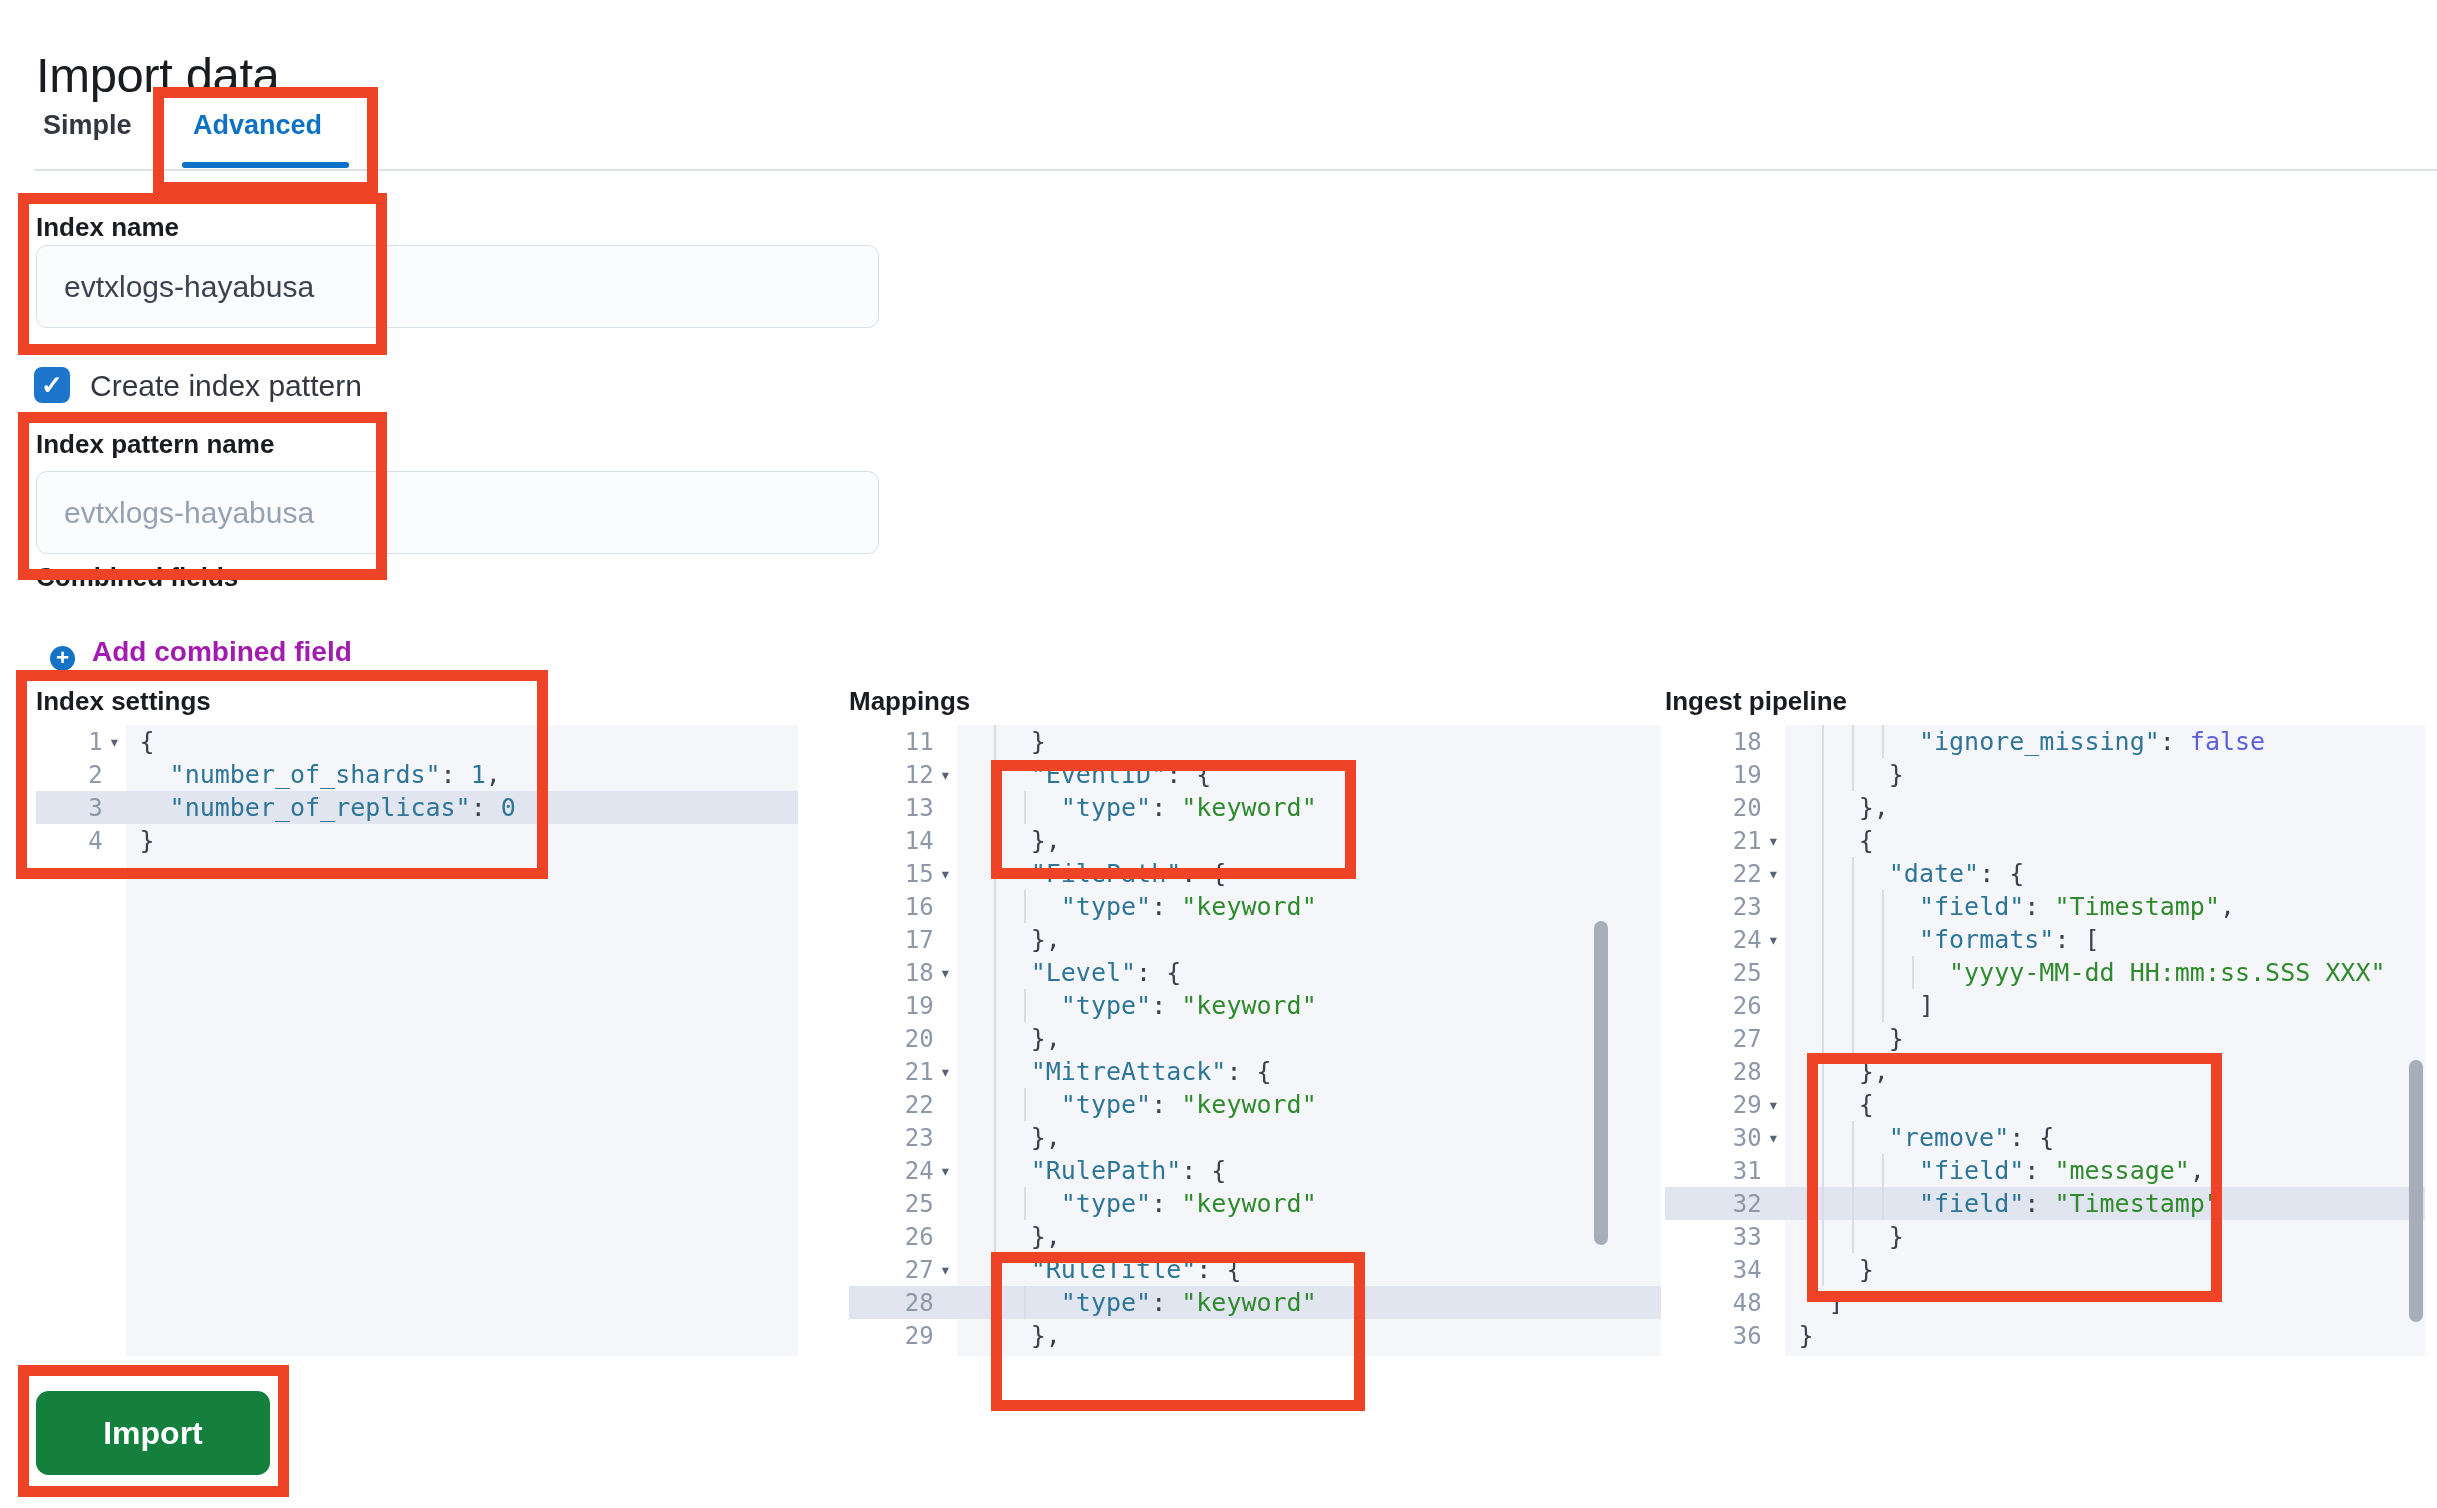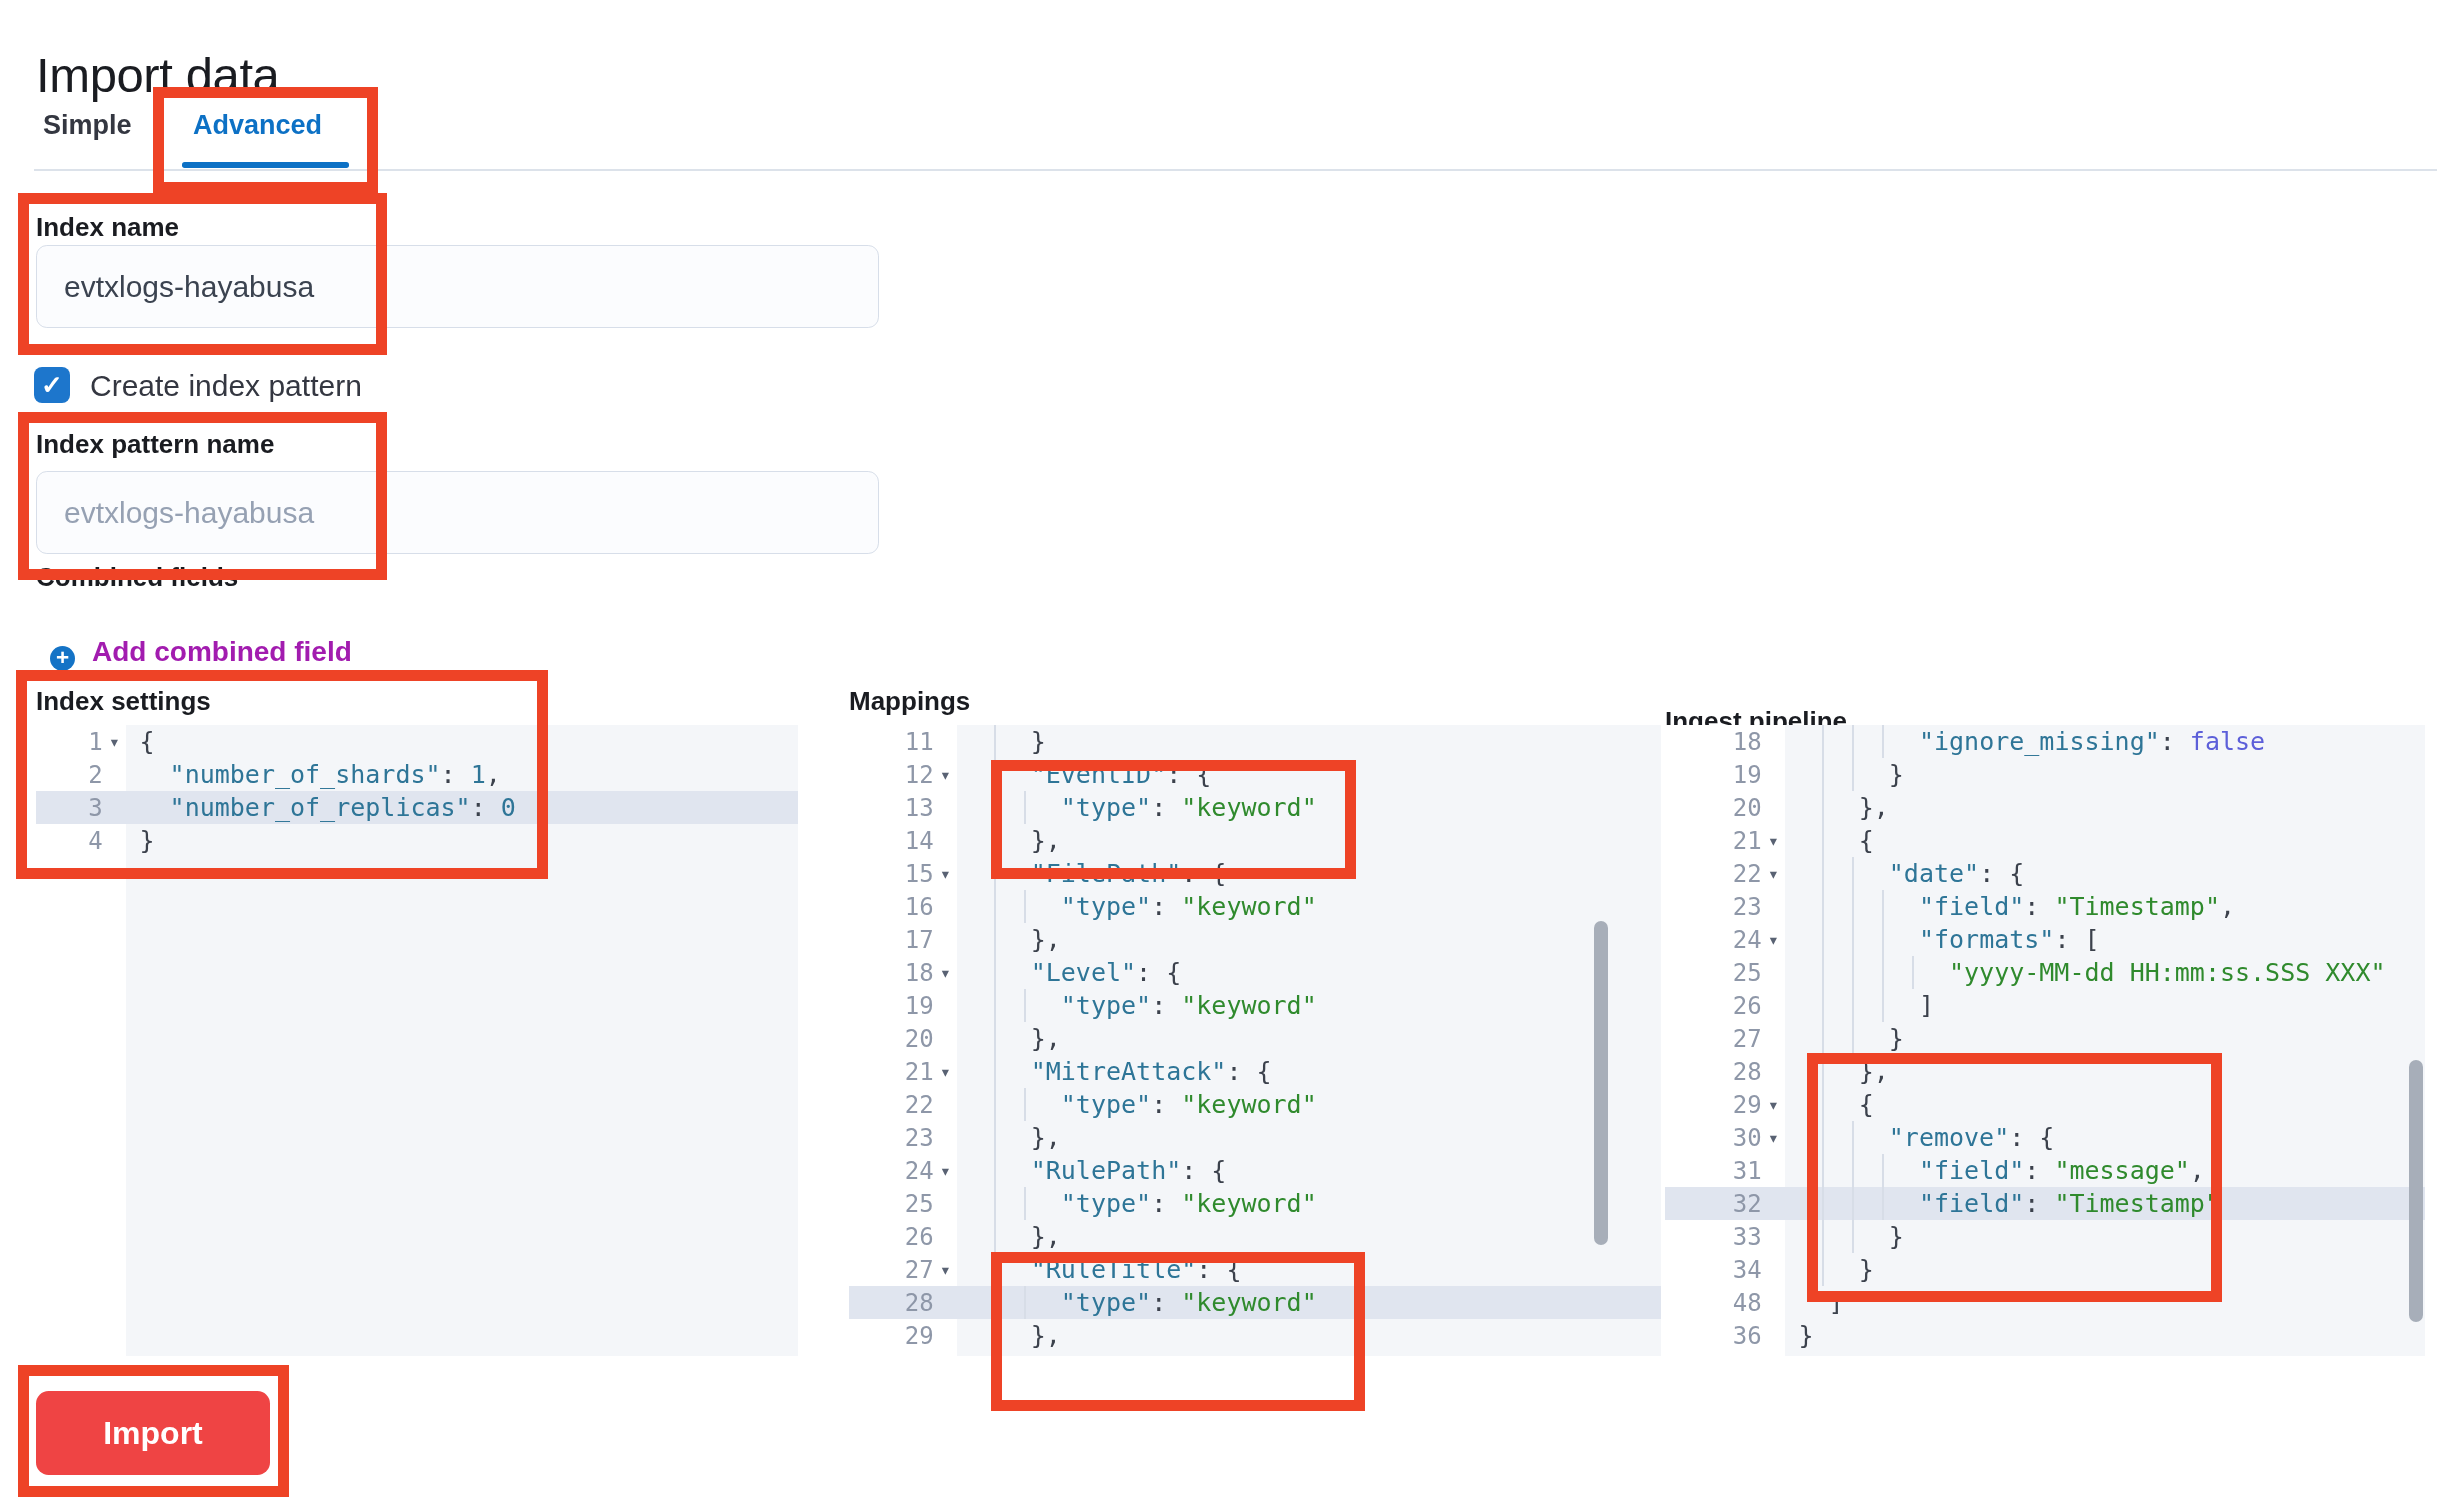--- a/index.html
+++ b/index.html
@@ -35,21 +35,21 @@
 
   #add-icon{left:50px;top:646px;width:25px;height:25px;border-radius:50%;background:#1473c6;
       color:#fff;font-size:22.5px;line-height:24px;text-align:center;font-weight:600;cursor:pointer;}
   #add-combined-field-link{left:92px;top:636px;font-size:28px;font-weight:600;color:#a21caf;
       text-decoration:none;cursor:pointer;}
 
   
   .edlabel{top:686px;font-size:26px;font-weight:700;color:#1a1c21;}
   #index-settings-label{left:36px;}
   #mappings-label{left:849px;}
-  #ingest-pipeline-label{left:1665px;margin-top:20px;}
+  #ingest-pipeline-label{left:1665px;}
 
   
   .editor{top:725px;height:631px;cursor:text;}
   #ed-settings{left:36px;width:762px;background:linear-gradient(90deg,#fff 90px,#f4f6f9 90px);}
   #ed-mappings{left:849px;width:812px;background:linear-gradient(90deg,#fff 108px,#f4f6f9 108px);}
   #ed-ingest{left:1665px;width:760px;background:linear-gradient(90deg,#fff 120px,#f4f6f9 120px);}
   .crow{display:flex;height:33px;align-items:center;}
   .crow.hl{background:#e0e5ef;}
   .gut{display:flex;align-items:center;height:100%;flex:0 0 auto;}
   #ed-settings .gut{width:90px;}
@@ -70,21 +70,21 @@
   .rbox{box-sizing:border-box;border:11.7px solid #ee4326;pointer-events:none;z-index:6;}
   #rbox-advanced{left:153px;top:87px;width:225px;height:106px;}
   #rbox-index-name{left:18px;top:193px;width:369px;height:162px;}
   #rbox-index-pattern{left:18px;top:412px;width:369px;height:168px;}
   #rbox-index-settings{left:16px;top:670px;width:532px;height:209px;}
   #rbox-eventid{left:991px;top:760px;width:365px;height:119px;}
   #rbox-ruletitle{left:991px;top:1252px;width:374px;height:159px;}
   #rbox-remove{left:1807px;top:1053px;width:415px;height:249px;}
   #rbox-import{left:18px;top:1365px;width:271px;height:132px;}
 
-  #import-button{left:36px;top:1391px;width:234px;height:84px;border-radius:12.6px;background:#ef4444;
+  #import-button{left:36px;top:1391px;width:234px;height:84px;border-radius:12.6px;background:#15803d;
       color:#fff;font-size:32px;font-weight:600;display:flex;align-items:center;justify-content:center;
       cursor:pointer;}
 </style>
 </head>
 <body>
 
 <div>
 
   <h1 class="abs" id="page-title">Import data</h1>
 

